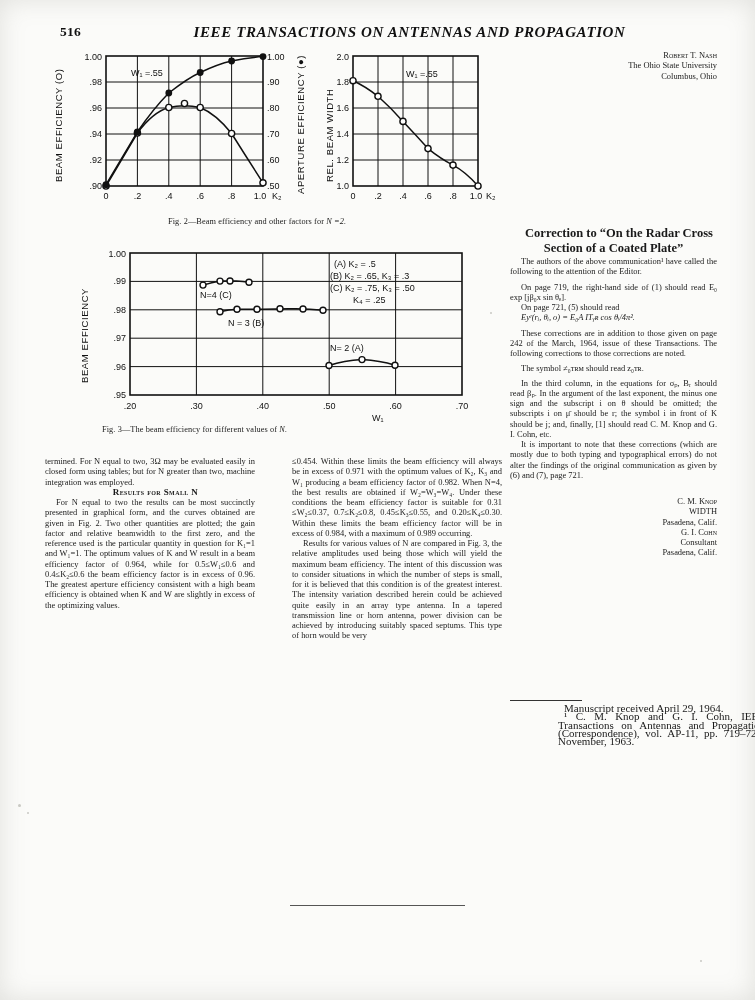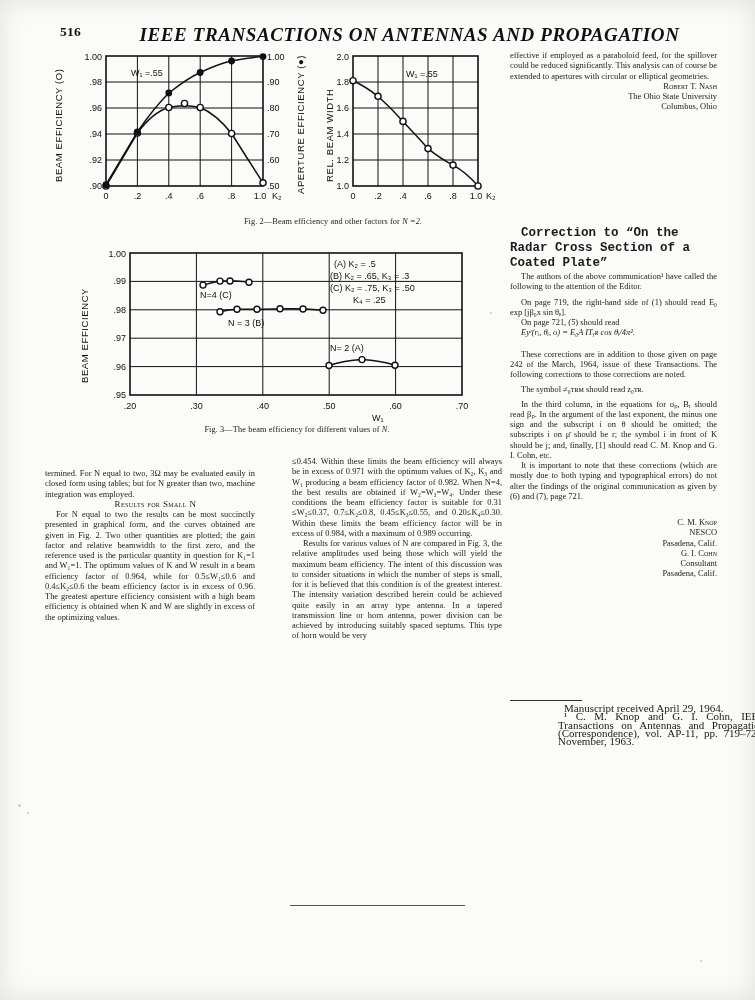--- a/index.html
+++ b/index.html
@@ -28,28 +28,28 @@
     position:absolute;top:24px;left:0;width:648px;height:20px;
   }
   .folio{
     position:absolute;left:60px;top:0;
     font-size:13.5px;font-weight:bold;letter-spacing:.3px;
   }
   .journal{
     position:absolute;left:0;top:0;width:755px;
     text-align:center;
     font-style:italic;font-weight:bold;
-    font-size:19px;letter-spacing:.6px;
+    font-size:15px;letter-spacing:.6px;
     padding-left:64px;box-sizing:border-box;
   }
 
   
   .figblock{position:absolute;}
   .figcap{
-    text-align:center;font-size:8.3px;letter-spacing:.1px;color:#1a1a1a;
+    text-align:left;font-size:8.3px;letter-spacing:.1px;color:#1a1a1a;
   }
   .figcap i{font-style:italic;}
 
   svg{display:block;}
   .axis{stroke:#111;stroke-width:1.6;fill:none;}
   .grid{stroke:#111;stroke-width:1;fill:none;}
   .curve{stroke:#111;stroke-width:1.5;fill:none;}
   .tick-lbl{font-family:"Liberation Sans",sans-serif;font-size:9px;fill:#111;}
   .ax-lbl{font-family:"Liberation Sans",sans-serif;font-size:9.5px;fill:#111;letter-spacing:.6px;}
   .note-lbl{font-family:"Liberation Sans",sans-serif;font-size:9px;fill:#111;}
@@ -64,29 +64,29 @@
   }
   .col p{margin:0;text-indent:11px;}
   .col p.noind{text-indent:0;}
   .sechead{
     text-align:center;
     font-variant:small-caps;
     font-size:9px;
     letter-spacing:.4px;
     margin:7px 0 4px 0;
     text-indent:0;
+    font-weight:bold;
   }
   .arthead{
     font-size:12.5px;
     line-height:15px;
     font-weight:bold;
     text-indent:0;
     margin:0 0 5px 0;
-    text-align:left;
-    font-family:Liberation Mono, monospace;
+    text-align:center;
   }
   .sig{
     text-align:right;
     text-indent:0;
     margin-top:3px;
   }
   .sc{font-variant:small-caps;}
   .eqline{text-align:left;text-indent:0;font-style:italic;}
   .rule{
     position:absolute;
@@ -280,50 +280,49 @@
       <text class="tick-lbl" x="390" y="166" text-anchor="middle">.70</text>
       <text class="note-lbl" x="300" y="178">W₁</text>
 
       <text class="ax-lbl" transform="translate(16,140) rotate(-90)">BEAM EFFICIENCY</text>
     </svg>
     <div class="figcap" style="margin-top:2px;padding-left:30px;">
       <span>Fig. 3—The beam efficiency for different values of </span><i>N.</i>
     </div>
   </div>
 
-  <div class="col" style="left:45px;top:468px;width:210px;">
+  <div class="col" style="left:45px;top:456px;width:210px;">
     <p class="noind">termined. For N equal to two, 3Ω may be evaluated easily in closed form using tables; but for N greater than two, machine integration was employed.</p>
     <p class="sechead">Results for Small N</p>
     <p>For N equal to two the results can be most succinctly presented in graphical form, and the curves obtained are given in Fig. 2. Two other quantities are plotted; the gain factor and relative beamwidth to the first zero, and the reference used is the particular quantity in question for K₁=1 and W₁=1. The optimum values of K and W result in a beam efficiency factor of 0.964, while for 0.5≤W₁≤0.6 and 0.4≤K₂≤0.6 the beam efficiency factor is in excess of 0.96. The greatest aperture efficiency consistent with a high beam efficiency is obtained when K and W are slightly in excess of the optimizing values.</p>
   </div>
 
   <div class="col" style="left:268px;top:456px;width:210px;margin-left:24px;">
     <p class="noind">≤0.454. Within these limits the beam efficiency will always be in excess of 0.971 with the optimum values of K₂, K₃ and W₁ producing a beam efficiency factor of 0.982. When N=4, the best results are obtained if W₂=W₃=W₄. Under these conditions the beam efficiency factor is suitable for 0.31 ≤W₂≤0.37, 0.7≤K₂≤0.8, 0.45≤K₃≤0.55, and 0.20≤K₄≤0.30. Within these limits the beam efficiency factor will be in excess of 0.984, with a maximum of 0.989 occurring.</p>
     <p>Results for various values of N are compared in Fig. 3, the relative amplitudes used being those which will yield the maximum beam efficiency. The intent of this discussion was to consider situations in which the number of steps is small, for it is believed that this condition is of the greatest interest. The intensity variation described herein could be achieved quite easily in an array type antenna. In a tapered transmission line or horn antenna, power division can be achieved by introducing suitably spaced septums. This type of horn would be very</p>
   </div>
 
   <div class="col" style="left:510px;top:50px;width:207px;">
-    <p class="noind">effective if employed as a paraboloid feed, for the spillover could be reduced significantly. This analysis can of course be extended to apertures with circular or elliptical geometries.</p>
     <p class="sig sc">Robert T. Nash</p>
     <p class="sig">The Ohio State University</p>
     <p class="sig">Columbus, Ohio</p>
   </div>
 
   <div class="col" style="left:510px;top:226px;width:207px;">
     <p class="arthead">Correction to “On the Radar Cross Section of a Coated Plate”</p>
     <p>The authors of the above communication¹ have called the following to the attention of the Editor.</p>
     <p style="margin-top:5px;">On page 719, the right-hand side of (1) should read E₀ exp [jβ₀x sin θₑ].</p>
     <p>On page 721, (5) should read</p>
     <p class="eqline">Eyʳ(rᵢ, θᵢ, o) = E₀A ITᵧʀ cos θᵢ/4π².</p>
-    <p style="margin-top:11px;">These corrections are in addition to those given on page 242 of the March, 1964, issue of these Transactions. The following corrections to those corrections are noted.</p>
+    <p style="margin-top:5px;">These corrections are in addition to those given on page 242 of the March, 1964, issue of these Transactions. The following corrections to those corrections are noted.</p>
     <p style="margin-top:5px;">The symbol ≠₀ᴛʀᴍ should read z₀ᴛʀ.</p>
     <p style="margin-top:4px;">In the third column, in the equations for σₚ, Bᵣ should read βₚ. In the argument of the last exponent, the minus one sign and the subscript i on θ should be omitted; the subscripts i on μ̄ should be r; the symbol i in front of K should be j; and, finally, [1] should read C. M. Knop and G. I. Cohn, etc.</p>
     <p style="">It is important to note that these corrections (which are mostly due to both typing and typographical errors) do not alter the findings of the original communication as given by (6) and (7), page 721.</p>
     <p class="sig sc" style="margin-top:16px;">C. M. Knop</p>
-    <p class="sig">NESCO</p>
+    <p class="sig">WIDTH</p>
     <p class="sig">Pasadena, Calif.</p>
     <p class="sig sc">G. I. Cohn</p>
     <p class="sig">Consultant</p>
     <p class="sig">Pasadena, Calif.</p>
   </div>
 
   <div class="rule" style="left:510px;top:700px;width:72px;"></div>
   <div class="fnote" style="left:510px;top:704px;width:207px;">
     <p>Manuscript received April 29, 1964.</p>
     <p>¹ C. M. Knop and G. I. Cohn, IEEE Transactions on Antennas and Propagation (Correspondence), vol. AP-11, pp. 719–721; November, 1963.</p>

